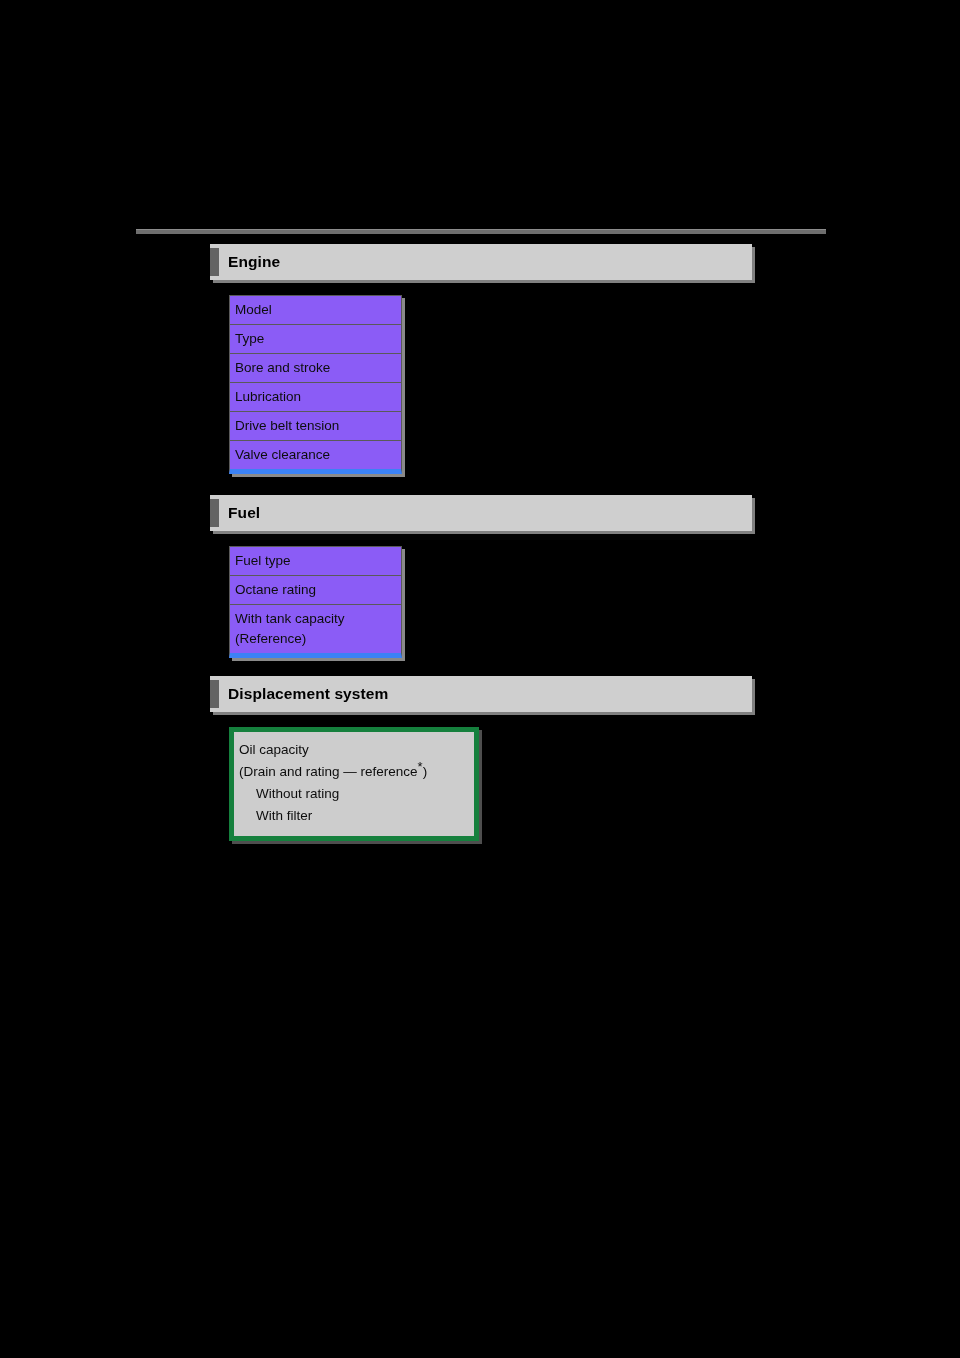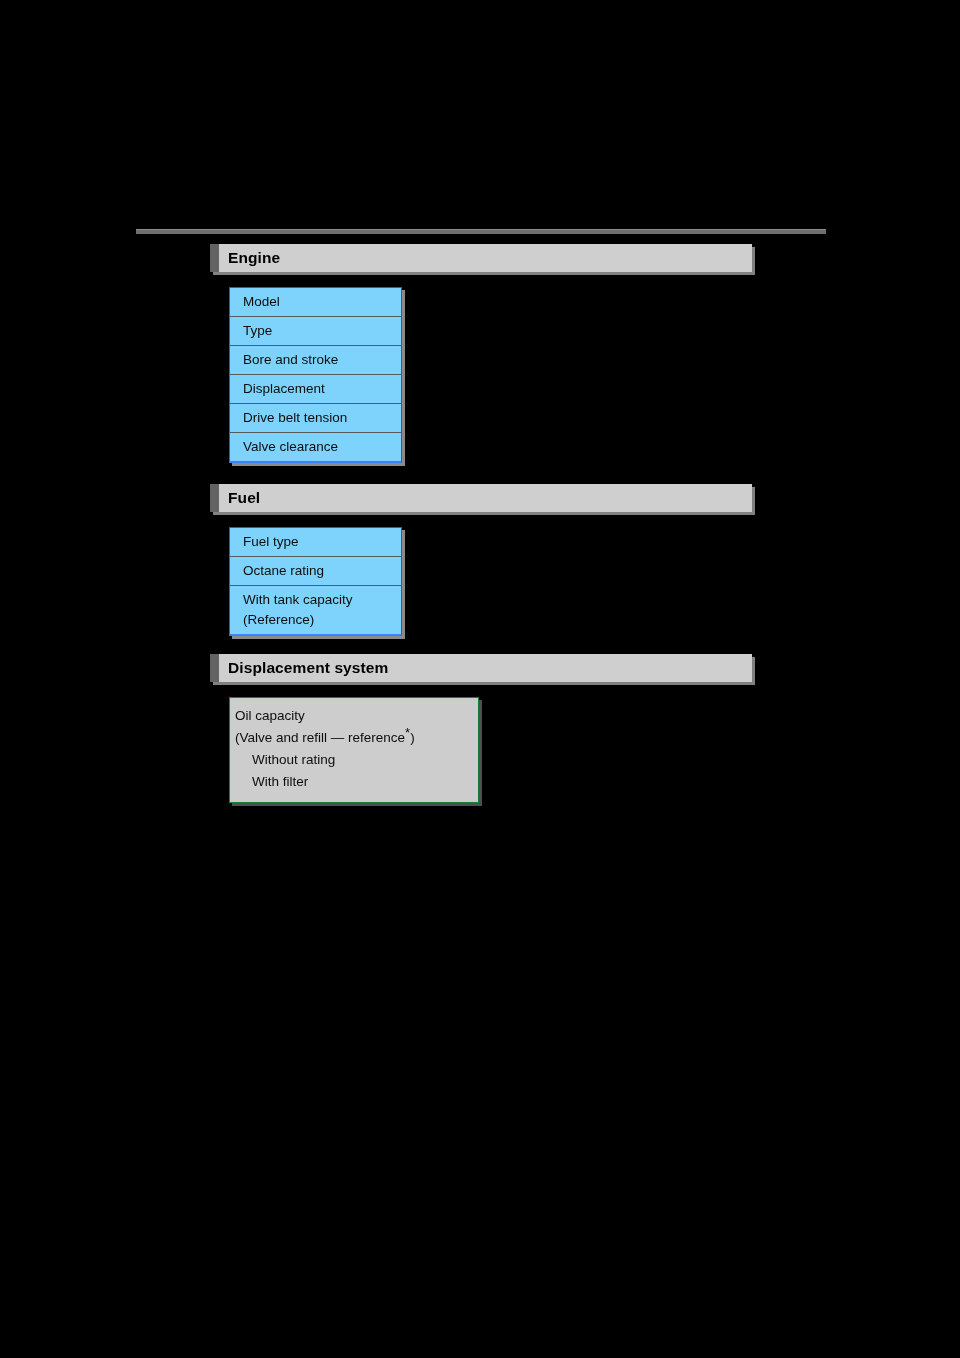--- a/index.html
+++ b/index.html
@@ -43,21 +43,21 @@
     position: absolute;
     left: 210px;
     top: 244px;
     width: 620px;
   }
 
   
   .section-header {
     position: relative;
     width: 542px;
-    height: 28px;
+    height: 36px;
     background: #cfcfcf;
     display: flex;
     align-items: center;
     box-shadow: 3px 3px 0 0 #808080;
     margin-bottom: 0;
   }
   .section-header .accent {
     width: 9px;
     height: 28px;
     background: #636363;
@@ -74,44 +74,44 @@
   }
 
   
   .spec-table {
     margin-top: 15px;
     margin-left: 19px;
     width: 173px;
     box-shadow: 3px 3px 0 0 #8a8a8a;
   }
   .spec-row {
-    background: #7dd3fc;
+    background: #8b5cf6;
     border: 1px solid #5a5a5a;
     border-bottom: none;
     box-sizing: border-box;
-    padding: 4px 0 4px 13px;
+    padding: 4px 0 4px 5px;
     min-height: 20px;
   }
   .spec-row:last-child {
-    border-bottom: 2px solid #3b82f6;
+    border-bottom: 5px solid #3b82f6;
   }
   .spec-row .label {
     font-size: 13.5px;
     line-height: 20px;
     color: #0d0d0d;
     white-space: nowrap;
   }
 
   
   .oil-block {
     margin-top: 15px;
     margin-left: 19px;
     width: 250px;
     background: #cdcdcd;
-    border: 1px solid #15803d;
+    border: 5px solid #15803d;
     box-sizing: border-box;
     padding: 7px 0 9px 5px;
     box-shadow: 3px 3px 0 0 #4e4e4e;
   }
   .oil-block .line {
     font-size: 13.5px;
     line-height: 22px;
     color: #0d0d0d;
     white-space: nowrap;
   }
@@ -160,21 +160,21 @@
       <div class="spec-row">
         <span class="label">Model</span>
       </div>
       <div class="spec-row">
         <span class="label">Type</span>
       </div>
       <div class="spec-row">
         <span class="label">Bore and stroke</span>
       </div>
       <div class="spec-row">
-        <span class="label">Displacement</span>
+        <span class="label">Lubrication</span>
       </div>
       <div class="spec-row">
         <span class="label">Drive belt tension</span>
       </div>
       <div class="spec-row">
         <span class="label">Valve clearance</span>
       </div>
     </div>
 
     <div class="gap-after-table"></div>
@@ -199,21 +199,21 @@
 
     <div class="gap-after-table-2"></div>
 
     <div class="section-header">
       <div class="accent"></div>
       <div class="title">Displacement system</div>
     </div>
 
     <div class="oil-block">
       <div class="line">Oil capacity</div>
-      <div class="line"><span>(Valve and refill </span><span>—</span><span> reference</span><sup>*</sup><span>)</span></div>
+      <div class="line"><span>(Drain and rating </span><span>—</span><span> reference</span><sup>*</sup><span>)</span></div>
       <div class="line indent">Without rating</div>
       <div class="line indent">With filter</div>
     </div>
 
   </div>
 
 
 </div>
 
 </body></html>

